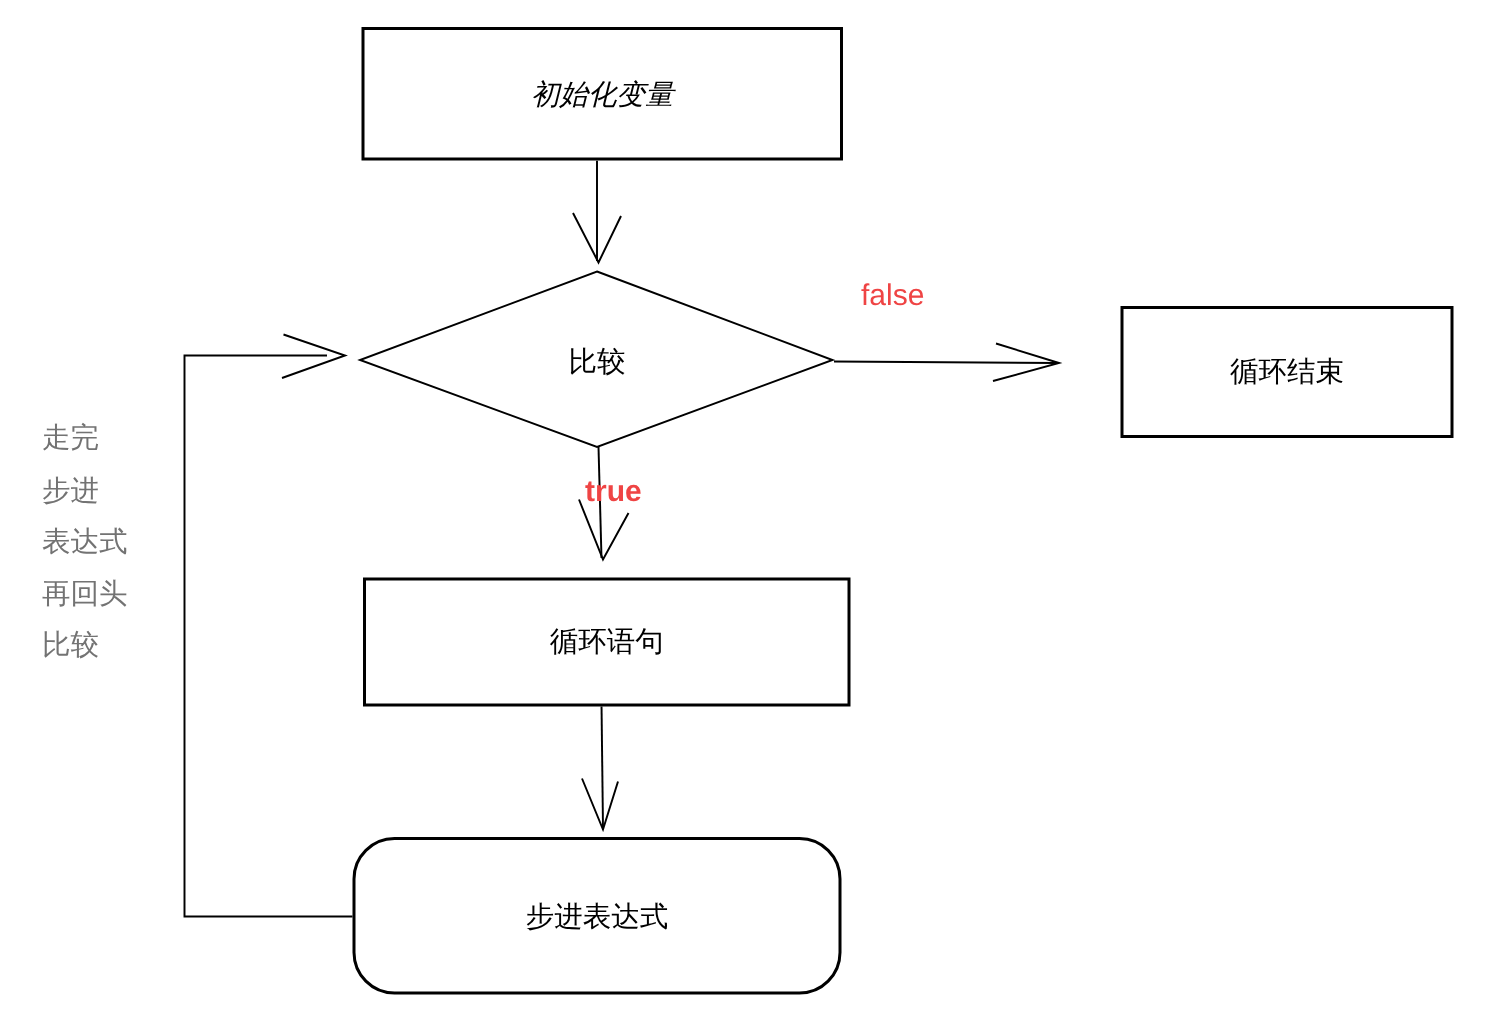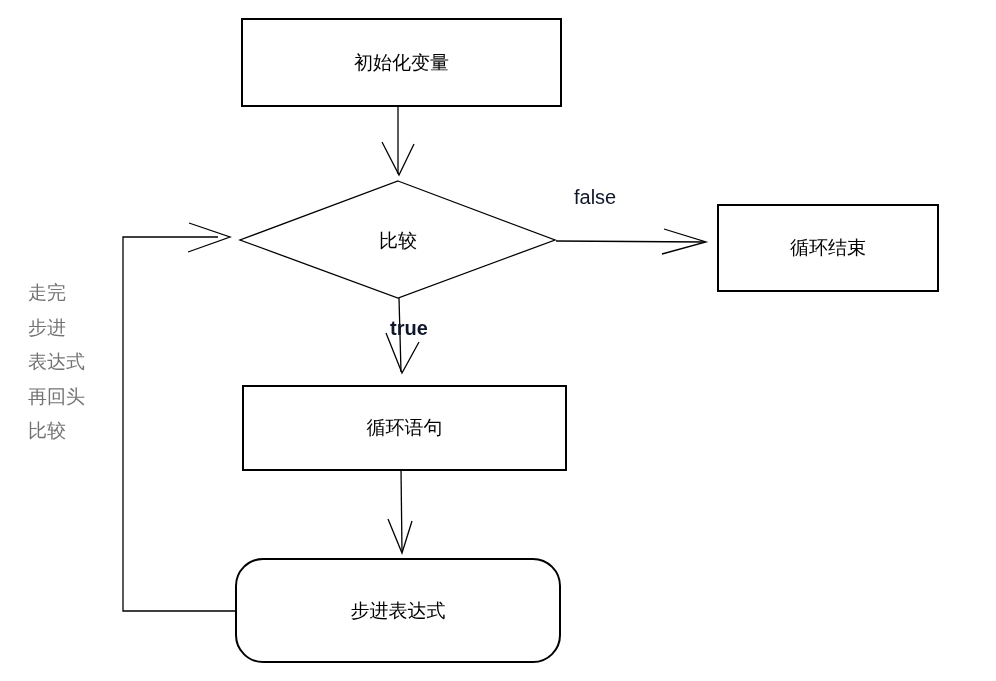--- a/index.html
+++ b/index.html
@@ -37,36 +37,36 @@
   .node {
     position: absolute;
     border: 2px solid #000000;
     background: #ffffff;
     display: flex;
     align-items: center;
     justify-content: center;
     font-size: 19px;
     box-sizing: border-box;
   }
-  .node-init   { left: 241px; top:  18px; width: 321px; height:  89px; }
-  .node-end    { left: 717px; top: 204px; width: 222px; height:  88px; align-items: center; }
+  .node-init   { left: 241px; top:  18px; width: 321px; height:  89px; font-style: italic; }
+  .node-end    { left: 747px; top: 204px; width: 222px; height:  88px; align-items: center; }
   .node-body   { left: 242px; top: 385px; width: 325px; height:  86px; }
   .node-step   { left: 235px; top: 558px; width: 326px; height: 105px; border-radius: 28px; }
   .diamond-label {
     position: absolute;
     left: 240px;
     top: 228px;
     width: 316px;
     text-align: center;
     font-size: 19px;
   }
   .edge-label {
     position: absolute;
     font-size: 20px;
-    color: #0f172a;
+    color: #ef4444;
   }
   .edge-label-false { left: 574px; top: 186px; }
   .edge-label-true  { left: 390px; top: 317px; font-weight: bold; }
   .annotation {
     position: absolute;
     left: 28px;
     top: 276px;
     color: #737373;
     font-size: 19px;
     line-height: 34.5px;

